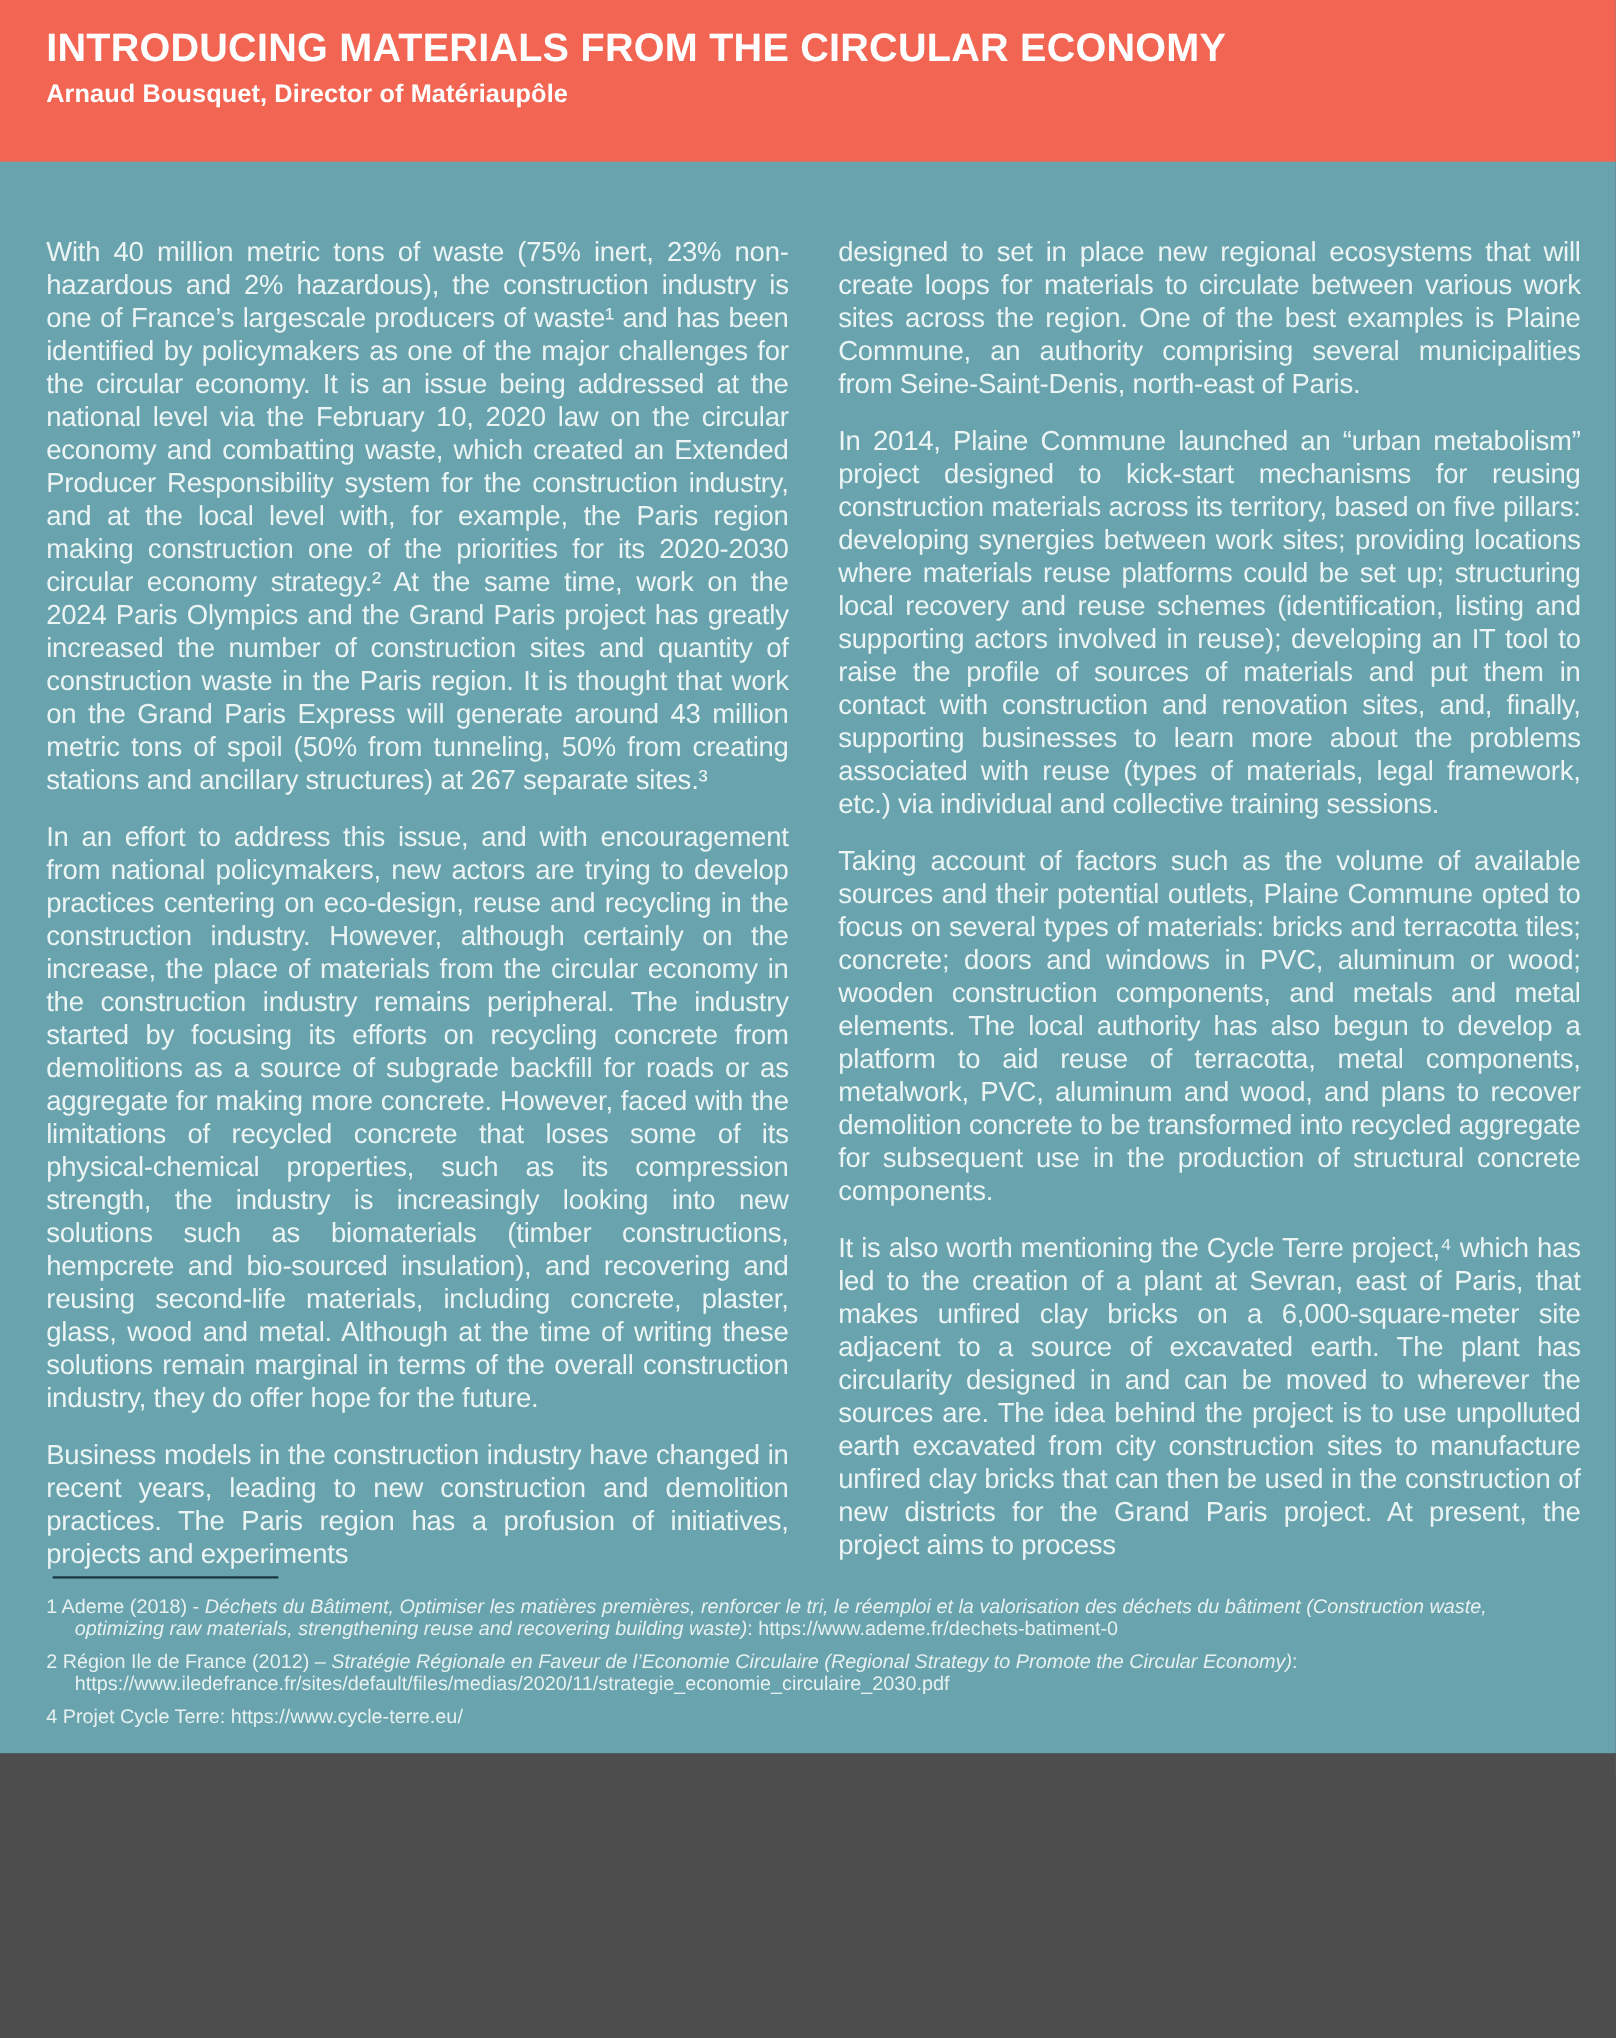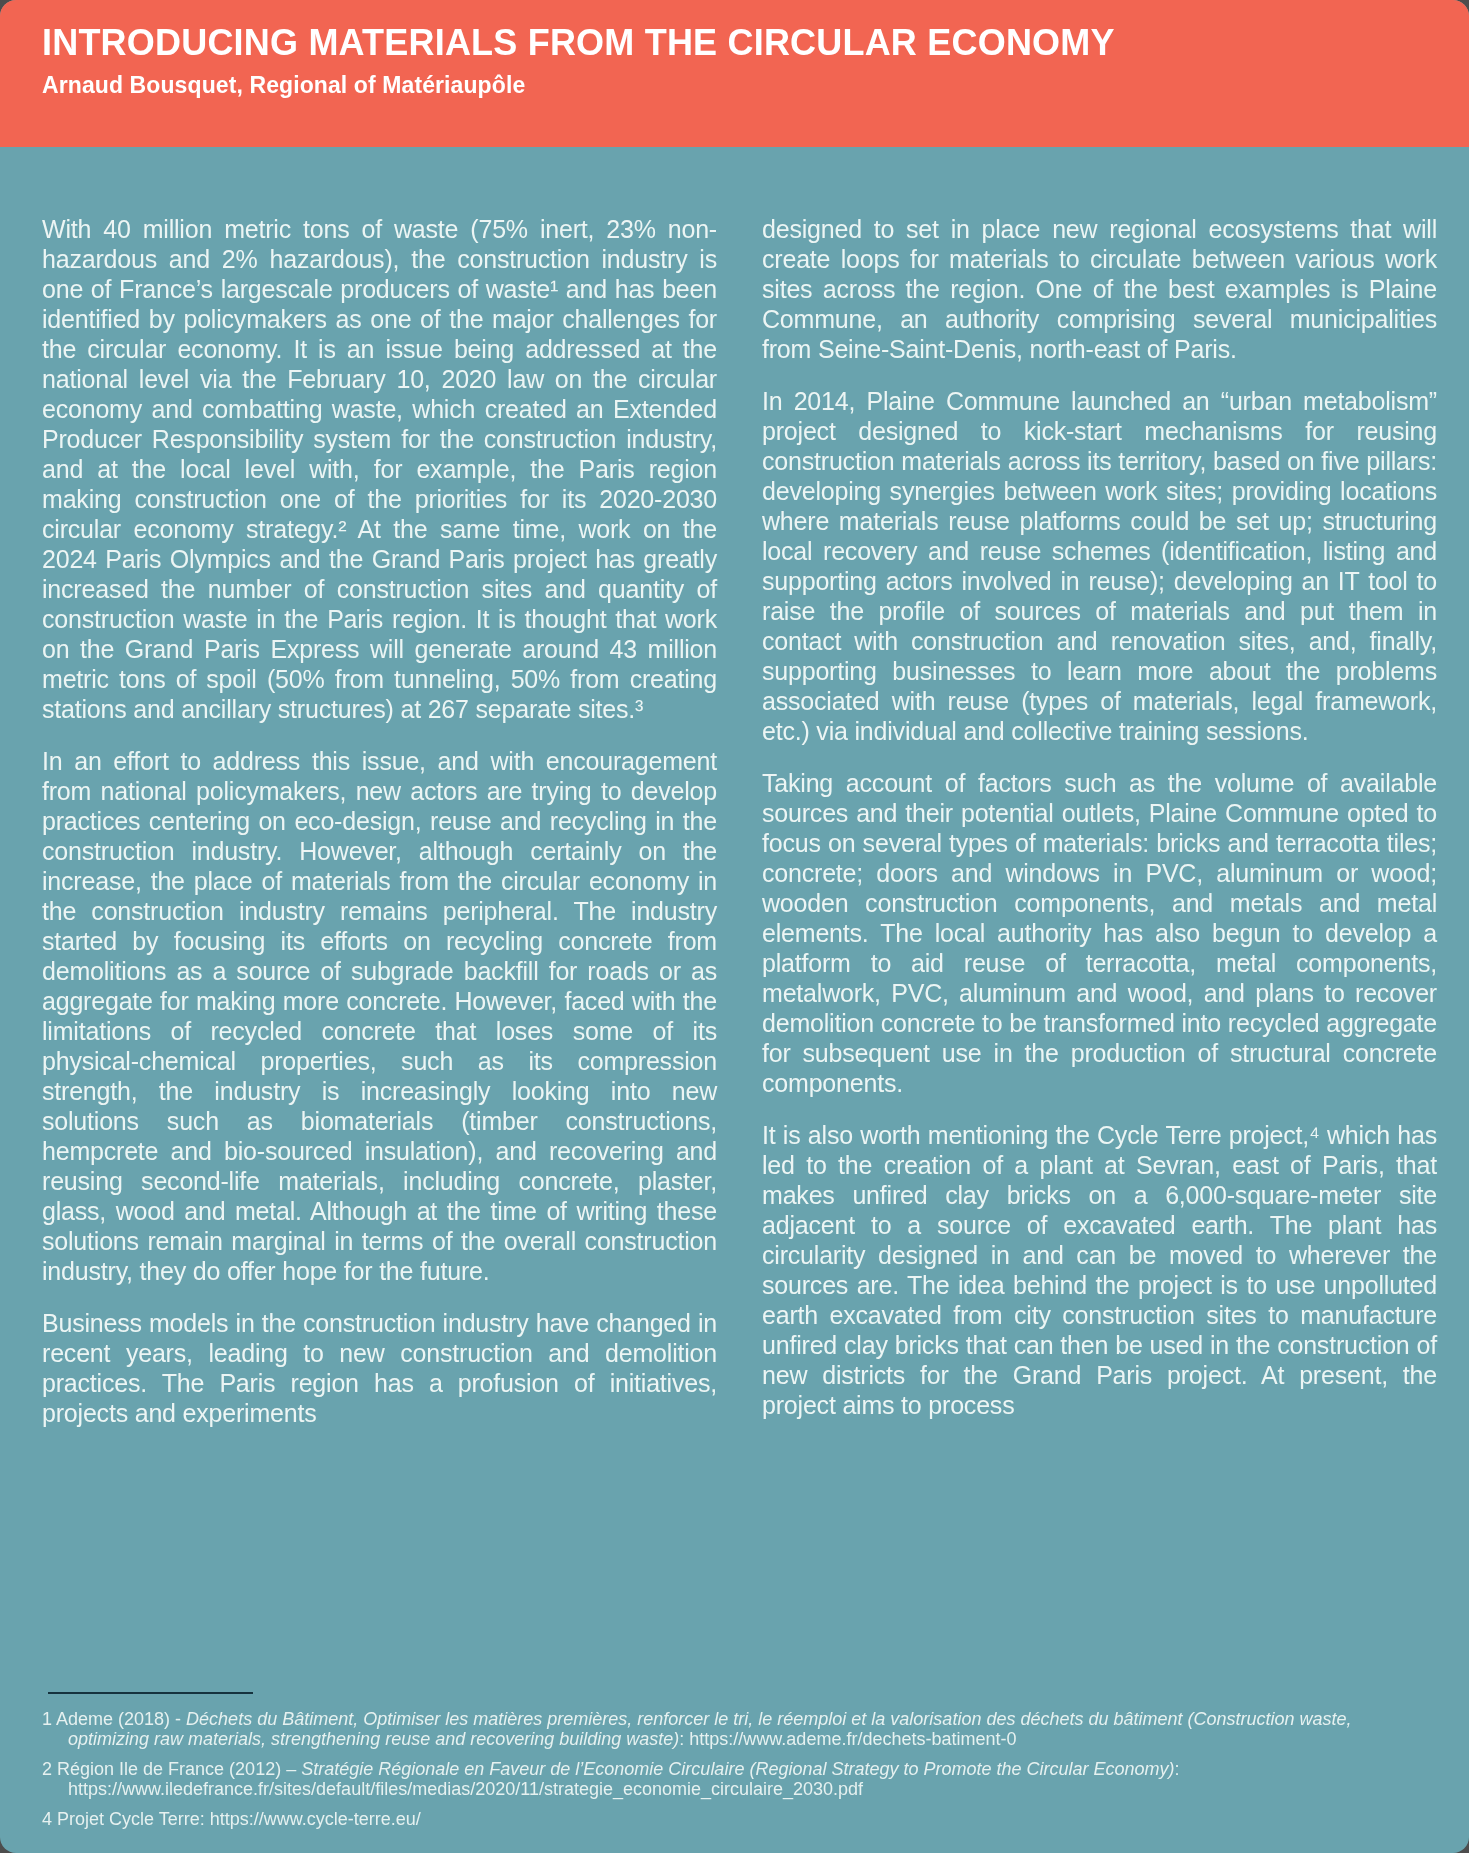--- a/index.html
+++ b/index.html
@@ -1,25 +1,24 @@
 <!DOCTYPE html>
 <html><head>
 <meta charset="utf-8">
 <style>
   html, body { margin: 0; padding: 0; background: #4d4d4d; }
   .page {
     position: relative;
     width: 1469px;
-    height: 1853px;
+    height: 1594px;
     background: #69A3AE;
     font-family: "Liberation Sans", sans-serif;
     overflow: hidden;
     display: flex;
     flex-direction: column;
-    border-radius: 16px;
   }
   
   .banner {
     flex: none;
     box-sizing: border-box;
     height: 147px;
     background: #F26552;
     padding: 24px 42px 0 42px;
   }
   .title {
@@ -84,21 +83,21 @@
 </style>
 </head>
 <body>
 
 <div class="page">
 
   <header class="banner">
     <h1 class="title">
       <span class="title-line">INTRODUCING MATERIALS FROM THE CIRCULAR ECONOMY</span>
     </h1>
-    <p class="author">Arnaud Bousquet, Regional of Matériaupôle</p>
+    <p class="author">Arnaud Bousquet, Director of Matériaupôle</p>
   </header>
 
   <main class="main">
     <div class="col">
       <p>With 40 million metric tons of waste (75% inert, 23% non-hazardous and 2% hazardous), the construction industry is one of France’s largescale producers of waste¹ and has been identified by policymakers as one of the major challenges for the circular economy. It is an issue being addressed at the national level via the February 10, 2020 law on the circular economy and combatting waste, which created an Extended Producer Responsibility system for the construction industry, and at the local level with, for example, the Paris region making construction one of the priorities for its 2020-2030 circular economy strategy.² At the same time, work on the 2024 Paris Olympics and the Grand Paris project has greatly increased the number of construction sites and quantity of construction waste in the Paris region. It is thought that work on the Grand Paris Express will generate around 43 million metric tons of spoil (50% from tunneling, 50% from creating stations and ancillary structures) at 267 separate sites.³</p>
       <p>In an effort to address this issue, and with encouragement from national policymakers, new actors are trying to develop practices centering on eco-design, reuse and recycling in the construction industry. However, although certainly on the increase, the place of materials from the circular economy in the construction industry remains peripheral. The industry started by focusing its efforts on recycling concrete from demolitions as a source of subgrade backfill for roads or as aggregate for making more concrete. However, faced with the limitations of recycled concrete that loses some of its physical-chemical properties, such as its compression strength, the industry is increasingly looking into new solutions such as biomaterials (timber constructions, hempcrete and bio-sourced insulation), and recovering and reusing second-life materials, including concrete, plaster, glass, wood and metal. Although at the time of writing these solutions remain marginal in terms of the overall construction industry, they do offer hope for the future.</p>
       <p>Business models in the construction industry have changed in recent years, leading to new construction and demolition practices. The Paris region has a profusion of initiatives, projects and experiments</p>
     </div>
     <div class="col">
       <p>designed to set in place new regional ecosystems that will create loops for materials to circulate between various work sites across the region. One of the best examples is Plaine Commune, an authority comprising several municipalities from Seine-Saint-Denis, north-east of Paris.</p>

